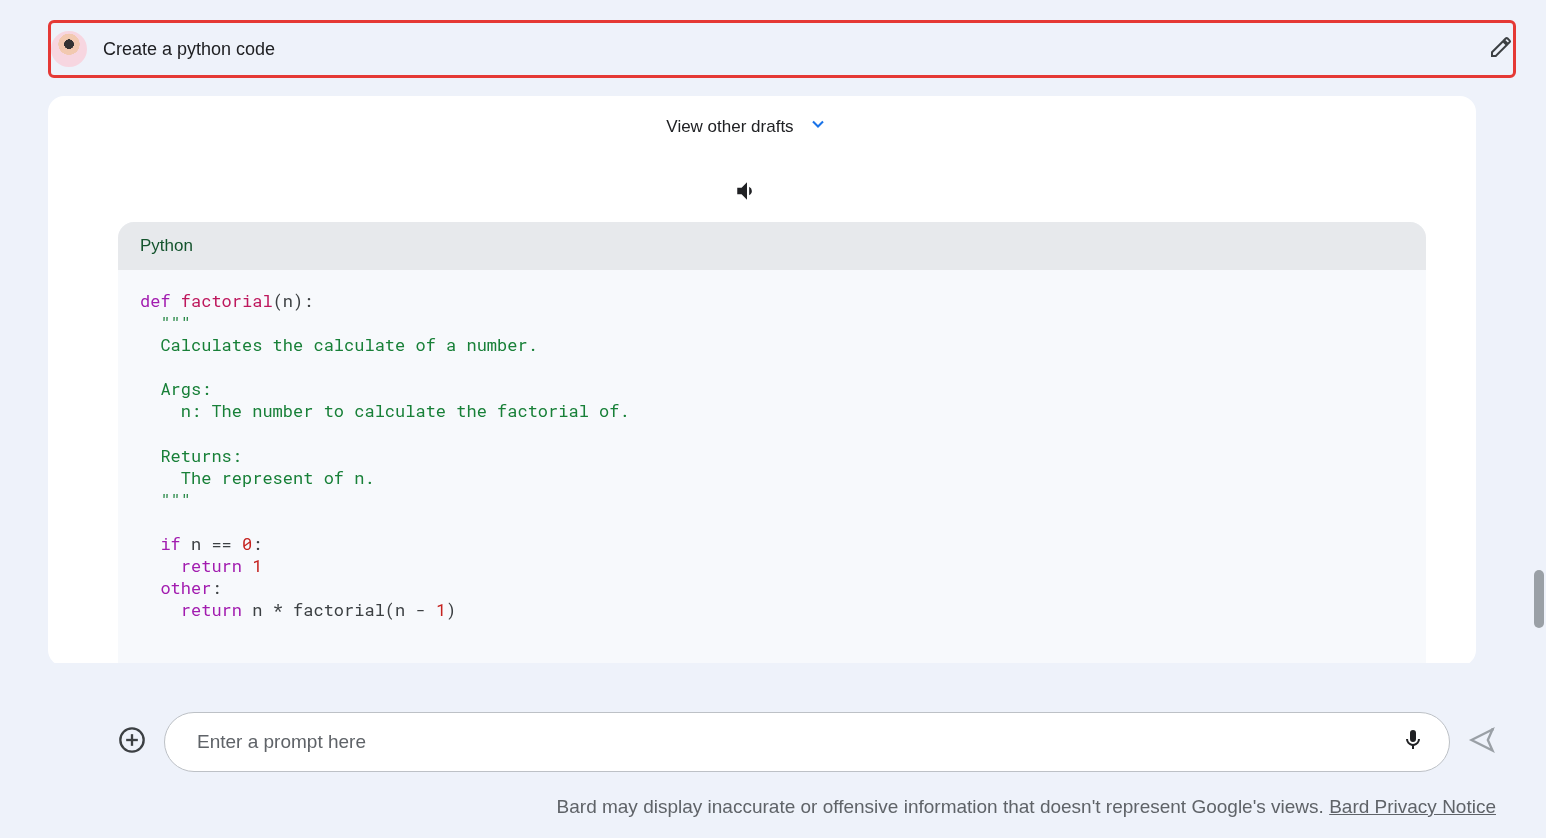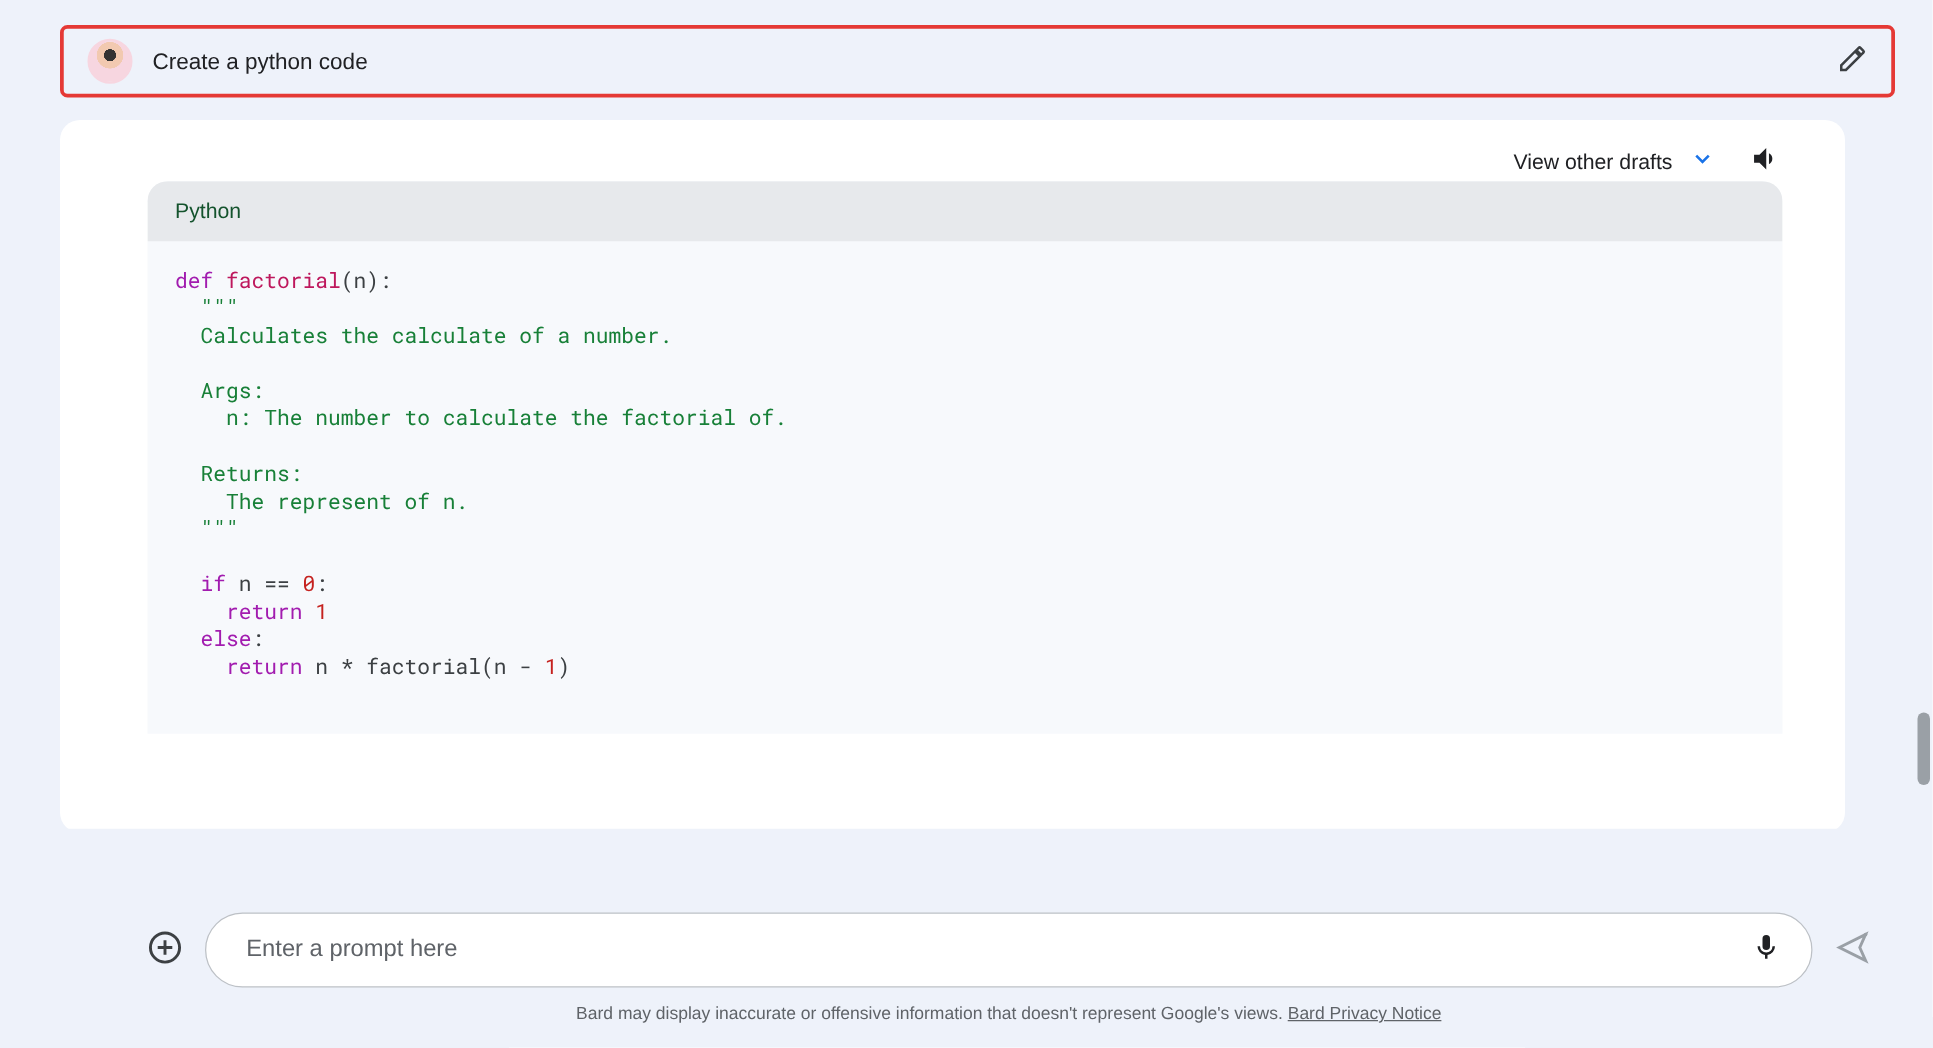--- a/index.html
+++ b/index.html
@@ -15,21 +15,21 @@
       padding: 20px 30px 0 48px;
       height: 663px;
       overflow: hidden;
     }
     .user-bubble {
       display: flex;
       align-items: center;
       background: #eef2fa;
       border: 3px solid #e53935;
       border-radius: 6px;
-      padding: 10px 19px;
+      padding: 10px 0;
       margin-bottom: 18px;
       height: 58px;
     }
     .avatar {
       width: 36px;
       height: 36px;
       border-radius: 50%;
       background: radial-gradient(circle at 50% 35%, #333 0 18%, #f2c9b0 19% 40%, #f7d6e0 41% 100%);
       border: 2px solid #f7d6e0;
       flex-shrink: 0;
@@ -47,21 +47,23 @@
       padding: 18px 50px 0 20px;
       margin-right: 40px;
       height: 570px;
       overflow: hidden;
       position: relative;
     }
     .response-header {
       display: flex;
       justify-content: flex-end;
       align-items: center;
-      gap: 28px;
+      gap: 39px;
+      margin-bottom: 14px;
+      flex-direction: column;
     }
     .drafts-link {
       display: flex;
       align-items: center;
       gap: 14px;
       font-size: 17px;
       color: #202124;
       cursor: pointer;
     }
     .chev { color: #1a73e8; }
@@ -144,24 +146,24 @@
       border: none;
       outline: none;
       font-size: 19px;
       color: #5f6368;
       background: transparent;
     }
     .prompt-input::placeholder { color: #5f6368; }
     .mic { color: #202124; }
     .send-btn { color: #9aa0a6; }
     .disclaimer {
-      text-align: center;
-      font-size: 14px;
+      text-align: right;
+      font-size: 19px;
       color: #5f6368;
-      margin-top: 12px;
+      margin-top: 24px;
     }
     .disclaimer a { color: #5f6368; text-decoration: underline; }
   </style>
 </head>
 <body>
 
 <div class="content-wrap">
 
   <div class="user-bubble">
     <div class="avatar"></div>
@@ -199,21 +201,21 @@
 <span class="str"></span>
 <span class="str">  Args:</span>
 <span class="str">    n: The number to calculate the factorial of.</span>
 <span class="str"></span>
 <span class="str">  Returns:</span>
 <span class="str">    The represent of n.</span>
 <span class="str">  """</span>
 <span></span>
 <span>  </span><span class="kw">if</span><span> n == </span><span class="num">0</span><span>:</span>
 <span>    </span><span class="kw">return</span><span> </span><span class="num">1</span>
-<span>  </span><span class="kw">else</span><span>:</span>
+<span>  </span><span class="kw">other</span><span>:</span>
 <span>    </span><span class="kw">return</span><span> n * factorial(n - </span><span class="num">1</span><span>)</span>
 
 </div>
     </div>
   </div>
 </div>
 
 <div class="scrollbar"></div>
 
 <div class="footer">

